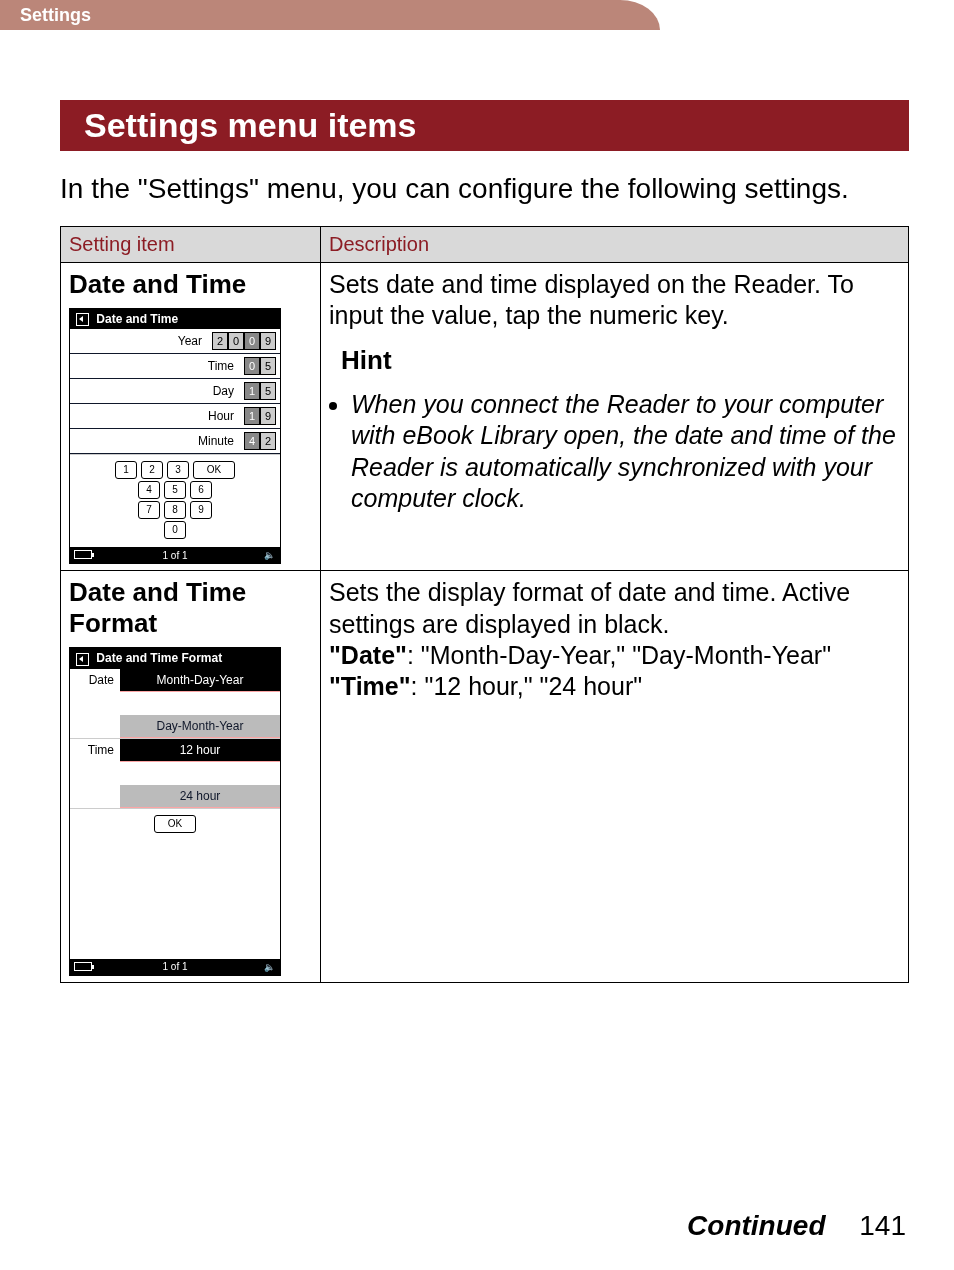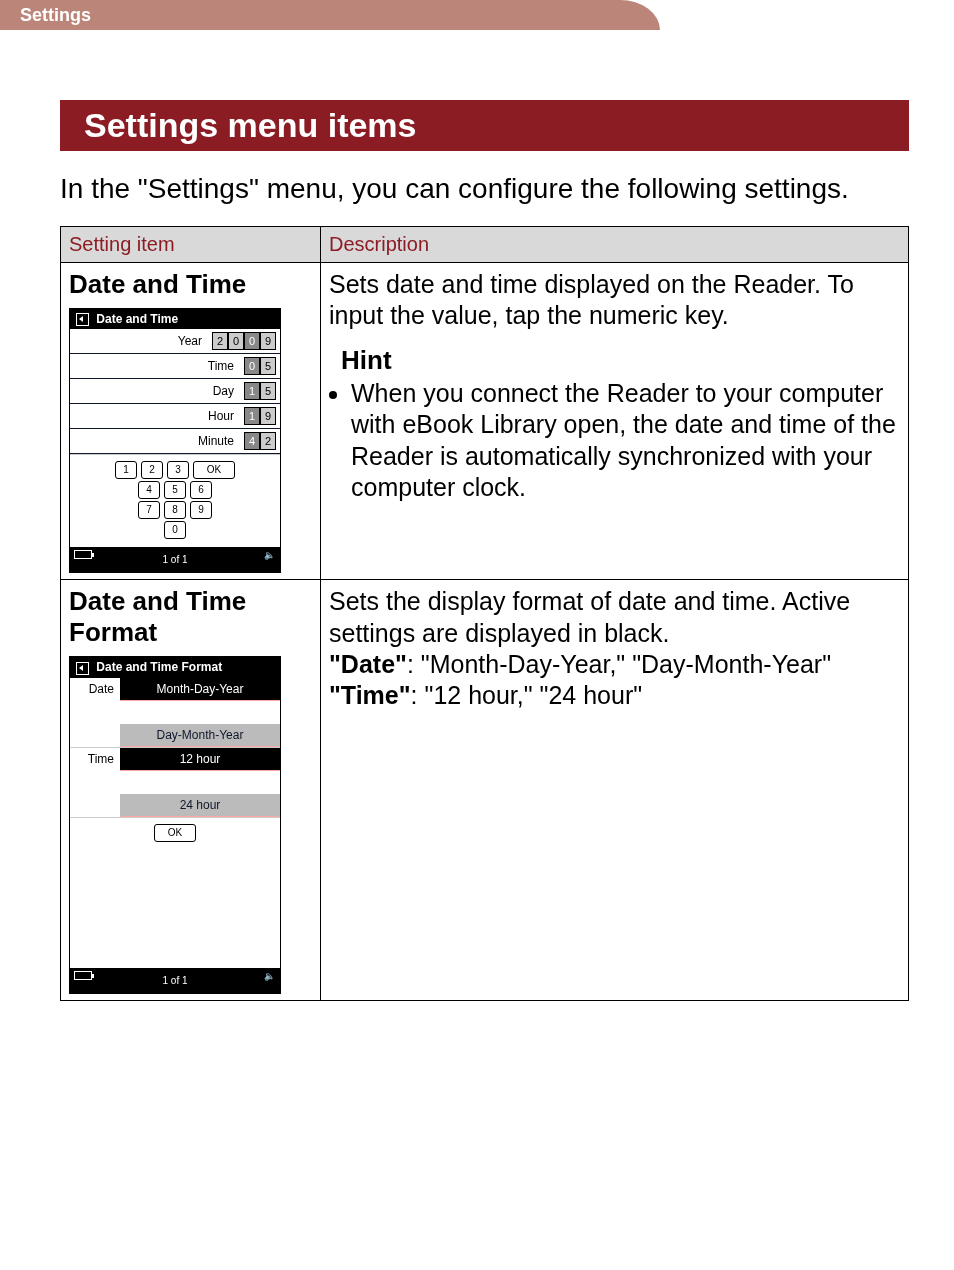--- a/index.html
+++ b/index.html
@@ -13,37 +13,37 @@
   .section-header{background:#8c1c24;color:#fff;font-weight:bold;font-size:34px;padding:6px 24px;margin-bottom:20px;}
   .intro{font-size:28px;line-height:1.25;margin-bottom:20px;}
   table.settings{border-collapse:collapse;width:100%;table-layout:fixed;}
   table.settings th,table.settings td{border:1px solid #000;vertical-align:top;padding:6px 8px;}
   table.settings th{background:#d9d9d9;text-align:left;color:#8c1c24;font-size:20px;font-weight:normal;}
   col.c1{width:260px;} col.c2{width:auto;}
   .item-title{font-size:26px;font-weight:bold;margin-bottom:8px;}
   .desc{font-size:25px;line-height:1.25;}
   .desc .hint-label{font-weight:bold;font-size:26px;display:block;margin-top:12px;margin-left:12px;}
   .desc ul{list-style:disc;margin:0;padding-left:22px;}
-  .desc ul li{margin-top:2px;}
+  .desc ul li{margin-top:13px;font-style:italic;}
   
   .mini{border:1px solid #000;background:#fff;width:210px;margin-top:6px;font-size:12px;}
   .mini .mini-title{background:#000;color:#fff;font-weight:bold;padding:3px 6px;}
   .mini .mini-title .back{display:inline-block;width:11px;height:11px;border:1px solid #fff;margin-right:4px;vertical-align:middle;position:relative;}
   .mini .mini-title .back::before{content:"";position:absolute;left:2px;top:2px;border-top:3px solid transparent;border-bottom:3px solid transparent;border-right:4px solid #fff;}
   .mini .rows{border-bottom:1px solid #ccc;}
   .mini .row{display:flex;align-items:center;justify-content:flex-end;border-bottom:1px solid #0f172a;padding:3px 4px;gap:6px;}
   .mini .row .lab{flex:0 0 auto;margin-right:4px;font-size:12px;}
   .mini .row .cells{display:flex;gap:0;}
   .mini .row .cell{width:14px;height:16px;border:1px solid #000;background:#ccc;text-align:center;font-size:11px;line-height:16px;}
   .mini .row .cell.sel{background:#888;color:#fff;}
   .mini .keypad{padding:6px 0 8px 0;display:flex;flex-direction:column;gap:2px;align-items:center;}
   .mini .keypad .krow{display:flex;gap:4px;}
   .mini .key{width:20px;height:16px;border:1px solid #000;border-radius:3px;text-align:center;font-size:10px;line-height:16px;background:#fff;}
   .mini .key.ok{width:40px;}
-  .mini .footer{background:#000;color:#fff;height:25px;display:flex;align-items:center;justify-content:center;font-size:10px;position:relative;text-align:right;}
+  .mini .footer{background:#000;color:#fff;height:16px;display:flex;align-items:center;justify-content:center;font-size:10px;position:relative;text-align:right;}
   .mini .footer .batt{position:absolute;left:4px;top:3px;width:18px;height:9px;border:1px solid #fff;box-sizing:border-box;}
   .mini .footer .batt::after{content:"";position:absolute;right:-3px;top:2px;width:2px;height:4px;background:#fff;}
   .mini .footer .speak{position:absolute;right:4px;top:3px;color:#fff;font-size:9px;}
   .mini .opt{display:block;text-align:center;padding:4px 0;border-bottom:1px solid #fca5a5;}
   .mini .opt.active{background:#000;color:#fff;}
   .mini .opt.ghost{background:#bbb;color:#0f172a;margin-top:23px;}
   .mini .fmt-row{display:flex;align-items:flex-start;border-bottom:1px solid #ccc;}
   .mini .fmt-row .lab{width:44px;text-align:right;padding:4px 6px 0 0;font-size:12px;}
   .mini .fmt-row .opts{flex:1;}
   .mini .okbtn{display:block;margin:6px auto;width:40px;height:16px;border:1px solid #000;border-radius:3px;text-align:center;font-size:10px;line-height:16px;}
@@ -200,14 +200,18 @@
             <span>Sets the display format of date and time. Active settings are displayed in black.</span><br>
             <b>"Date"</b><span>: "Month-Day-Year," "Day-Month-Year"</span><br>
             <b>"Time"</b><span>: "12 hour," "24 hour"</span>
           </div>
         </td>
       </tr>
     </tbody>
       </table>
   </div>
 
+  <div class="page-footer">
+    <span class="cont">Continued</span>
+    <span>141</span>
+  </div>
 
 </div>
 
 </body></html>

